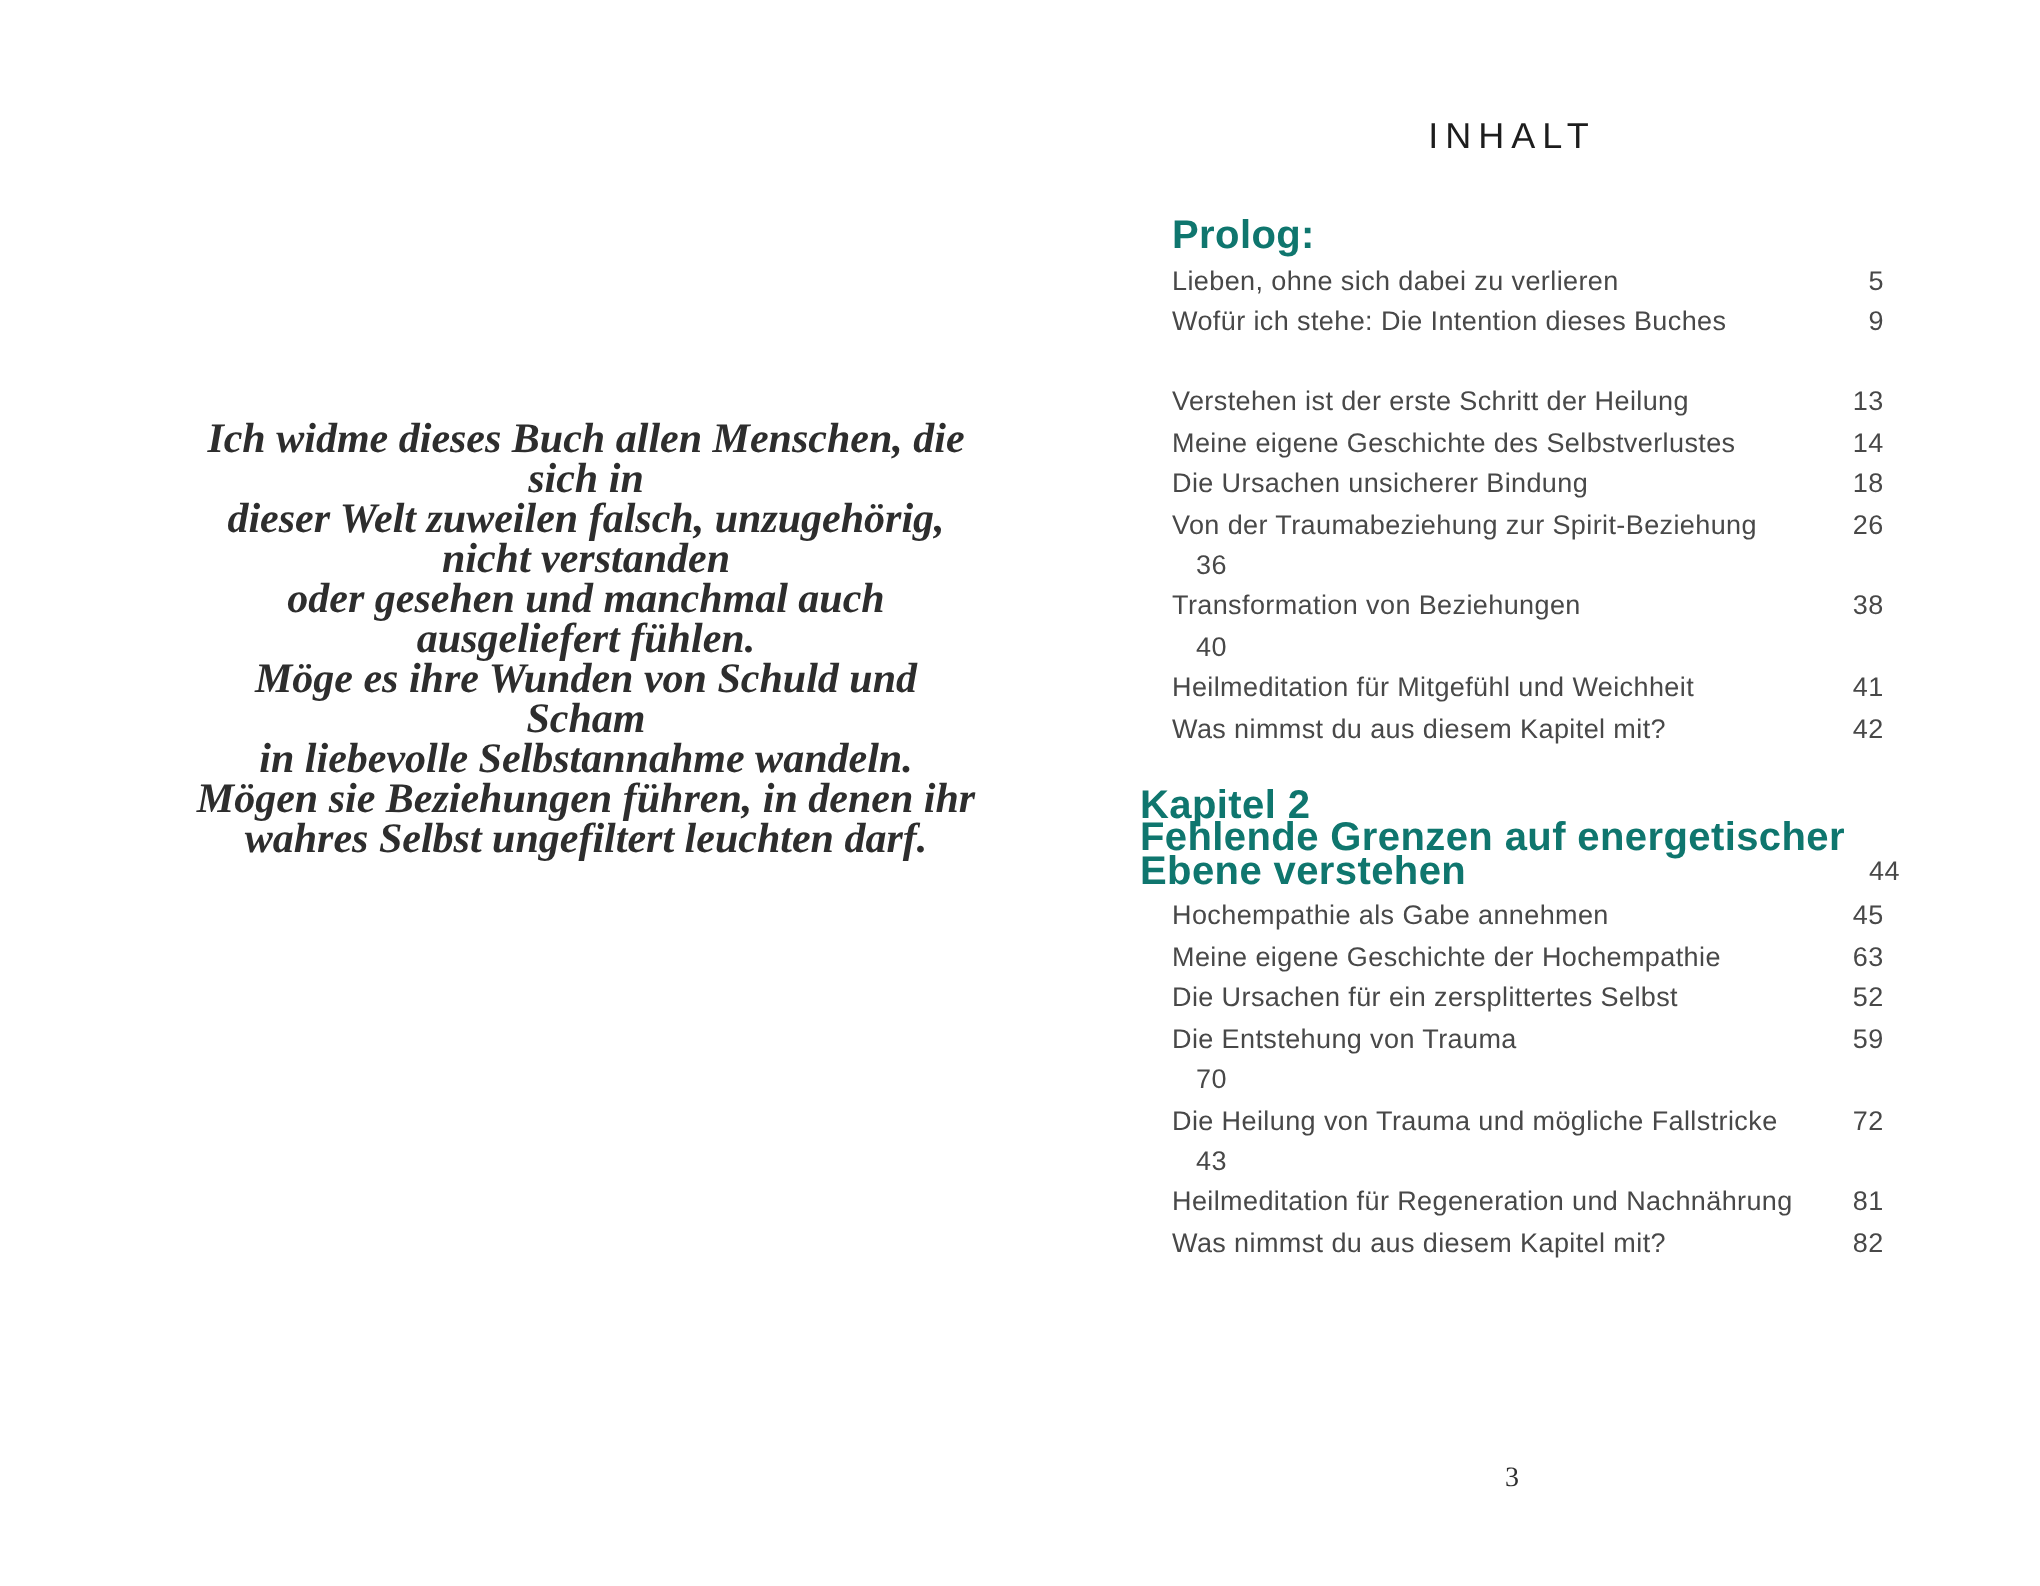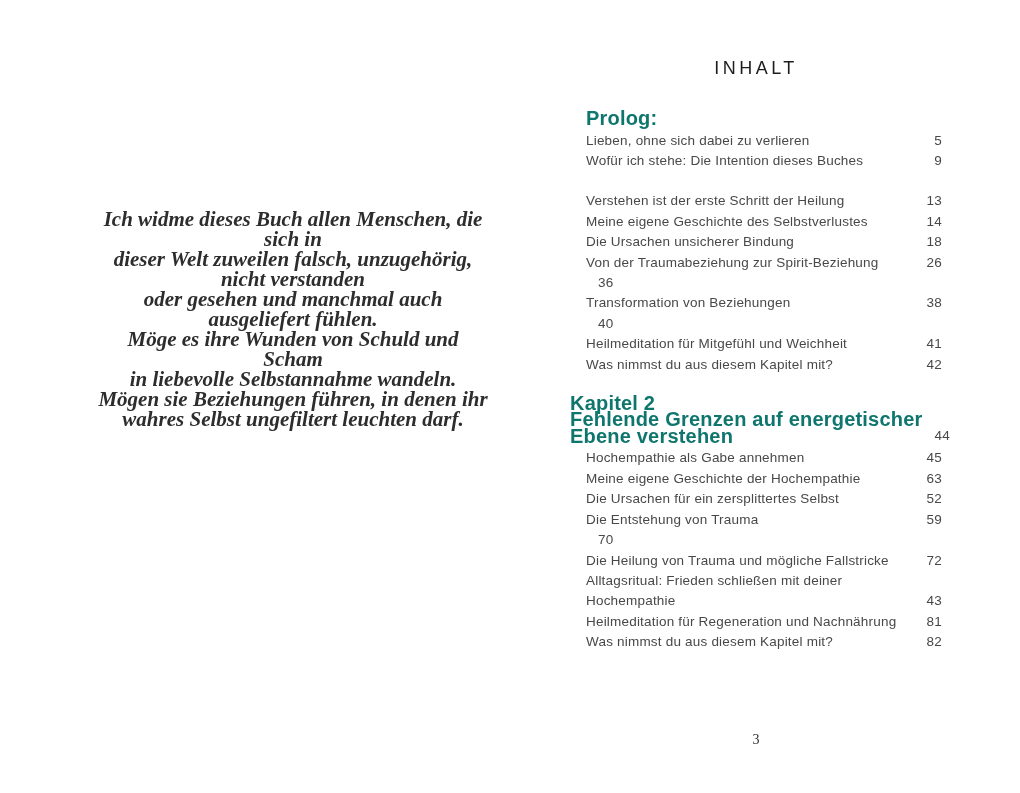--- a/index.html
+++ b/index.html
@@ -188,22 +188,20 @@
             <span class="toc-page">59</span>
           </div>
           <div class="toc-item">
             <span class="toc-page">70</span>
           </div>
           <div class="toc-item">
             <span class="toc-item-text">Die Heilung von Trauma und mögliche Fallstricke</span>
             <span class="toc-page">72</span>
           </div>
           <div class="toc-item">
-            <span class="toc-item-text">Alltagsritual: Frieden schließen mit deiner
-Hochempathie</span>
             <span class="toc-page">43</span>
           </div>
           <div class="toc-item">
             <span class="toc-item-text">Heilmeditation für Regeneration und Nachnährung</span>
             <span class="toc-page">81</span>
           </div>
           <div class="toc-item">
             <span class="toc-item-text">Was nimmst du aus diesem Kapitel mit?</span>
             <span class="toc-page">82</span>
           </div>

